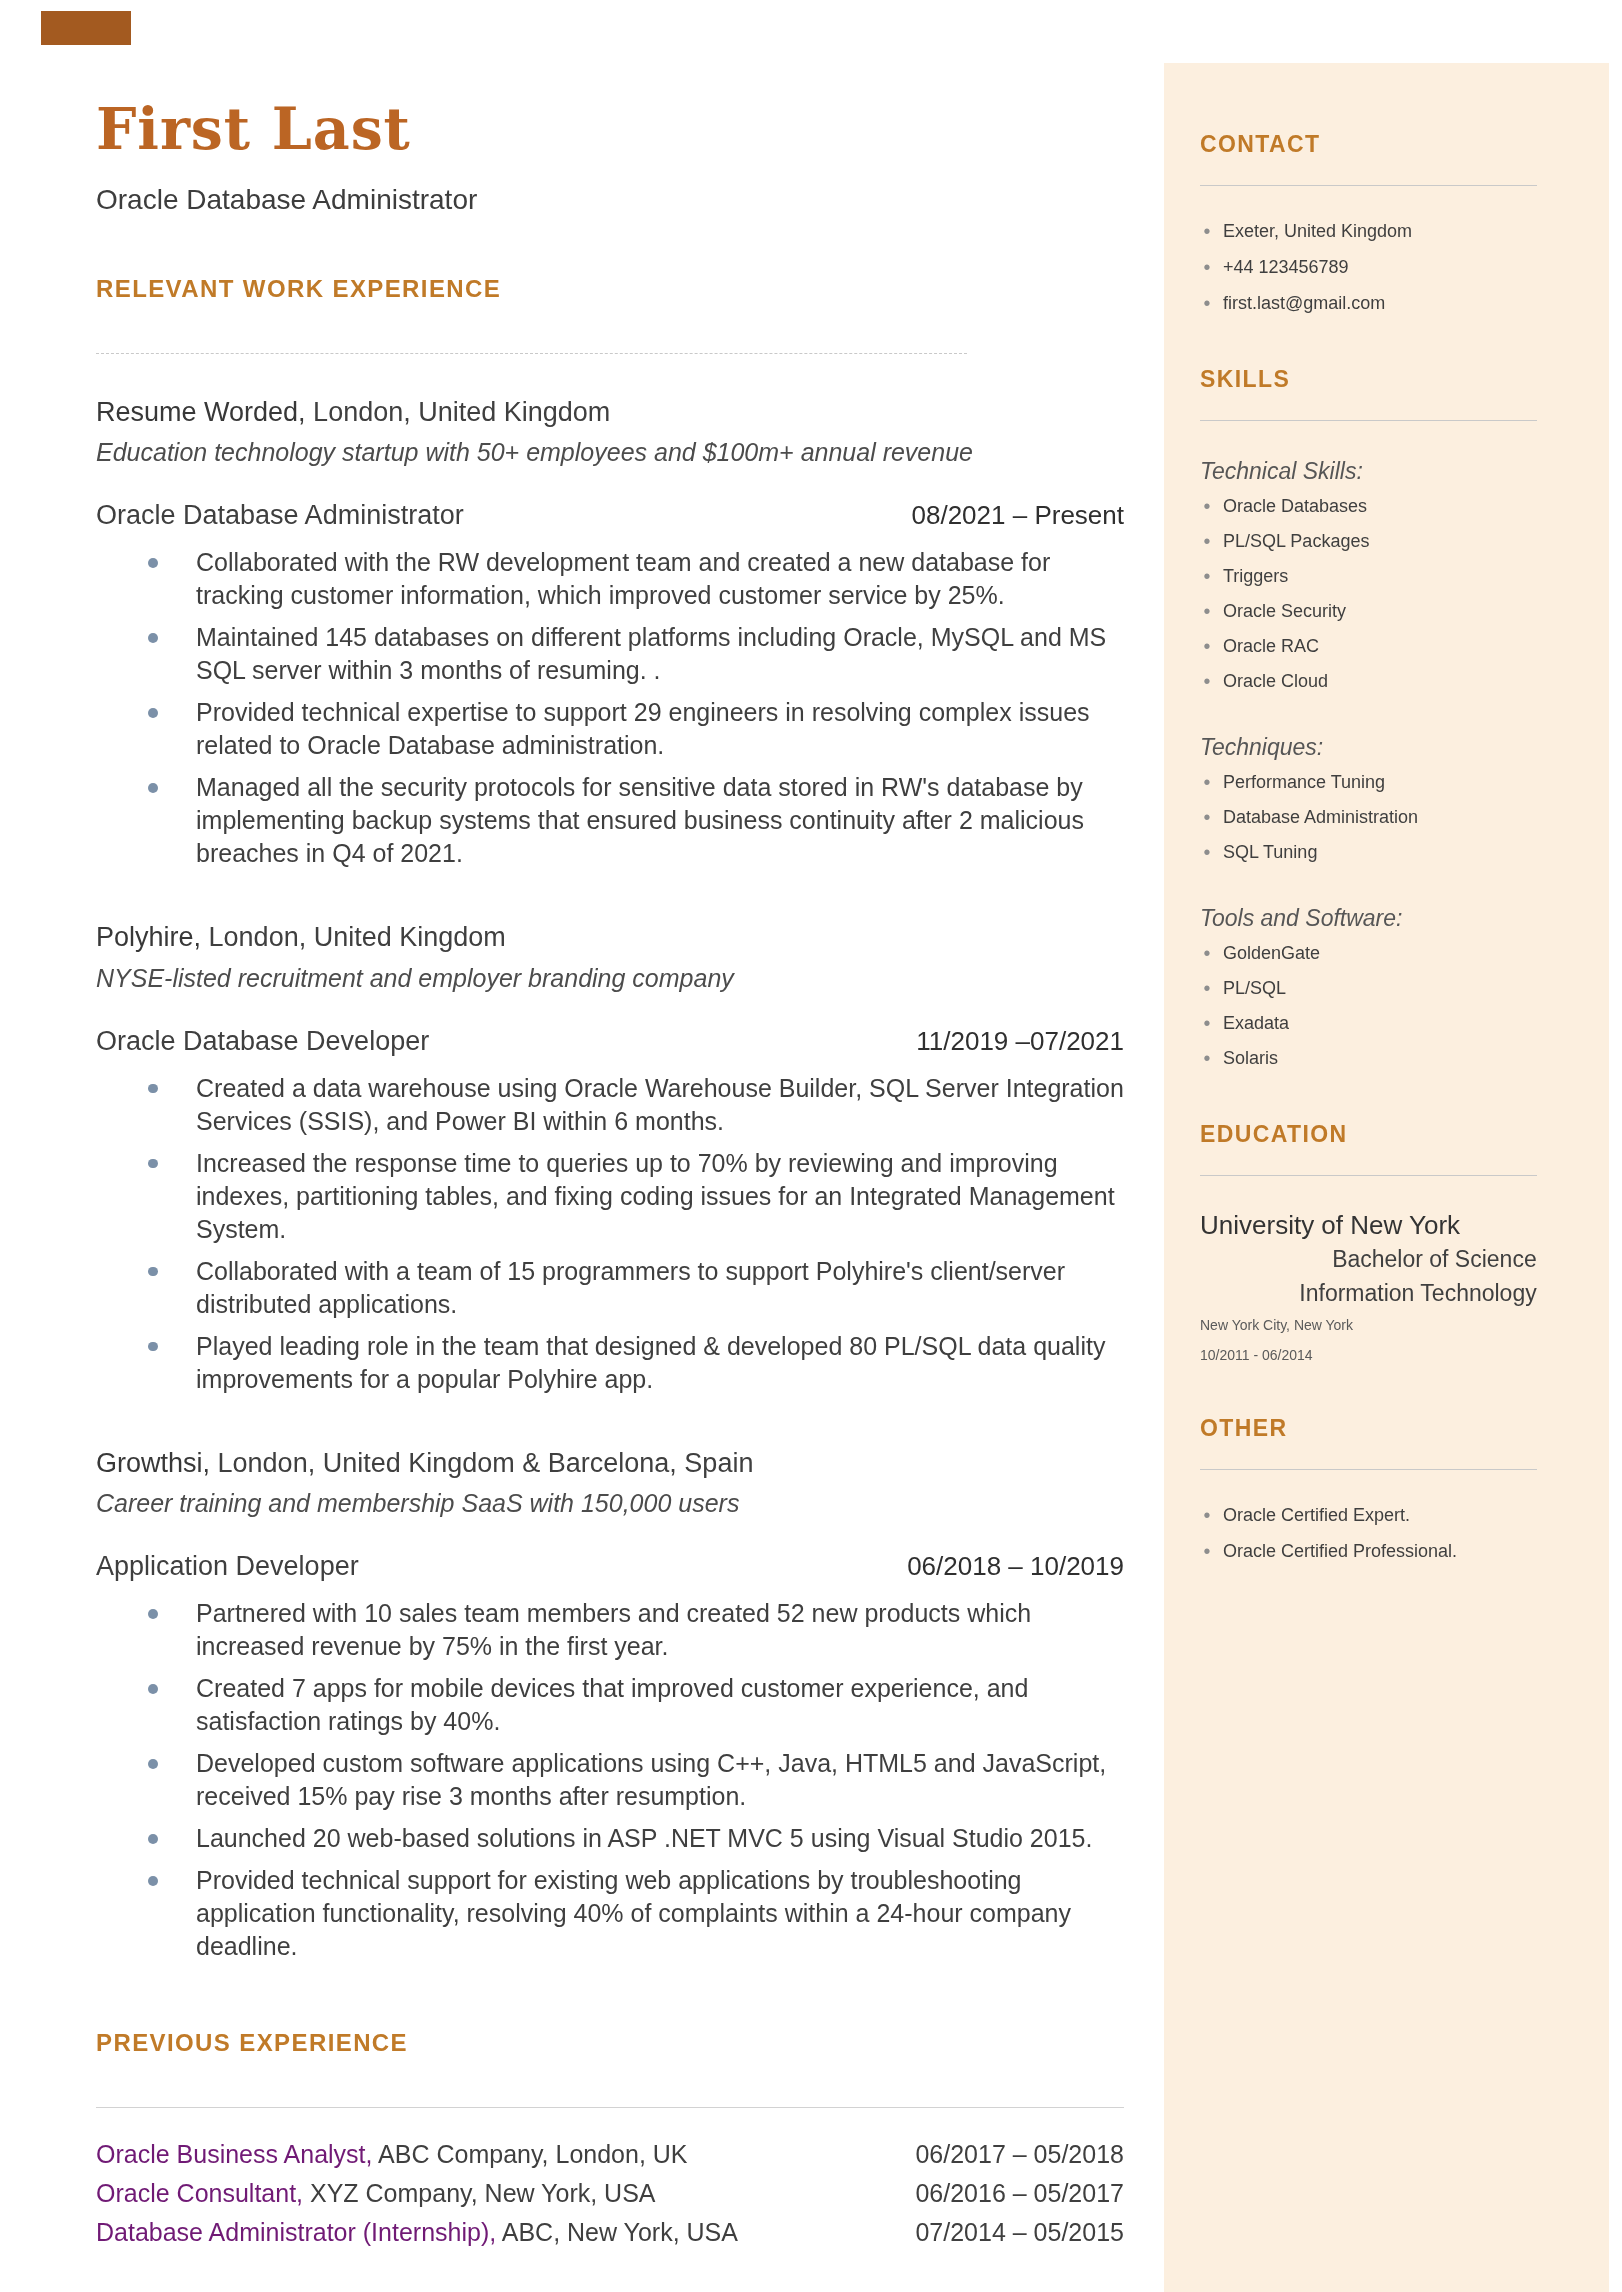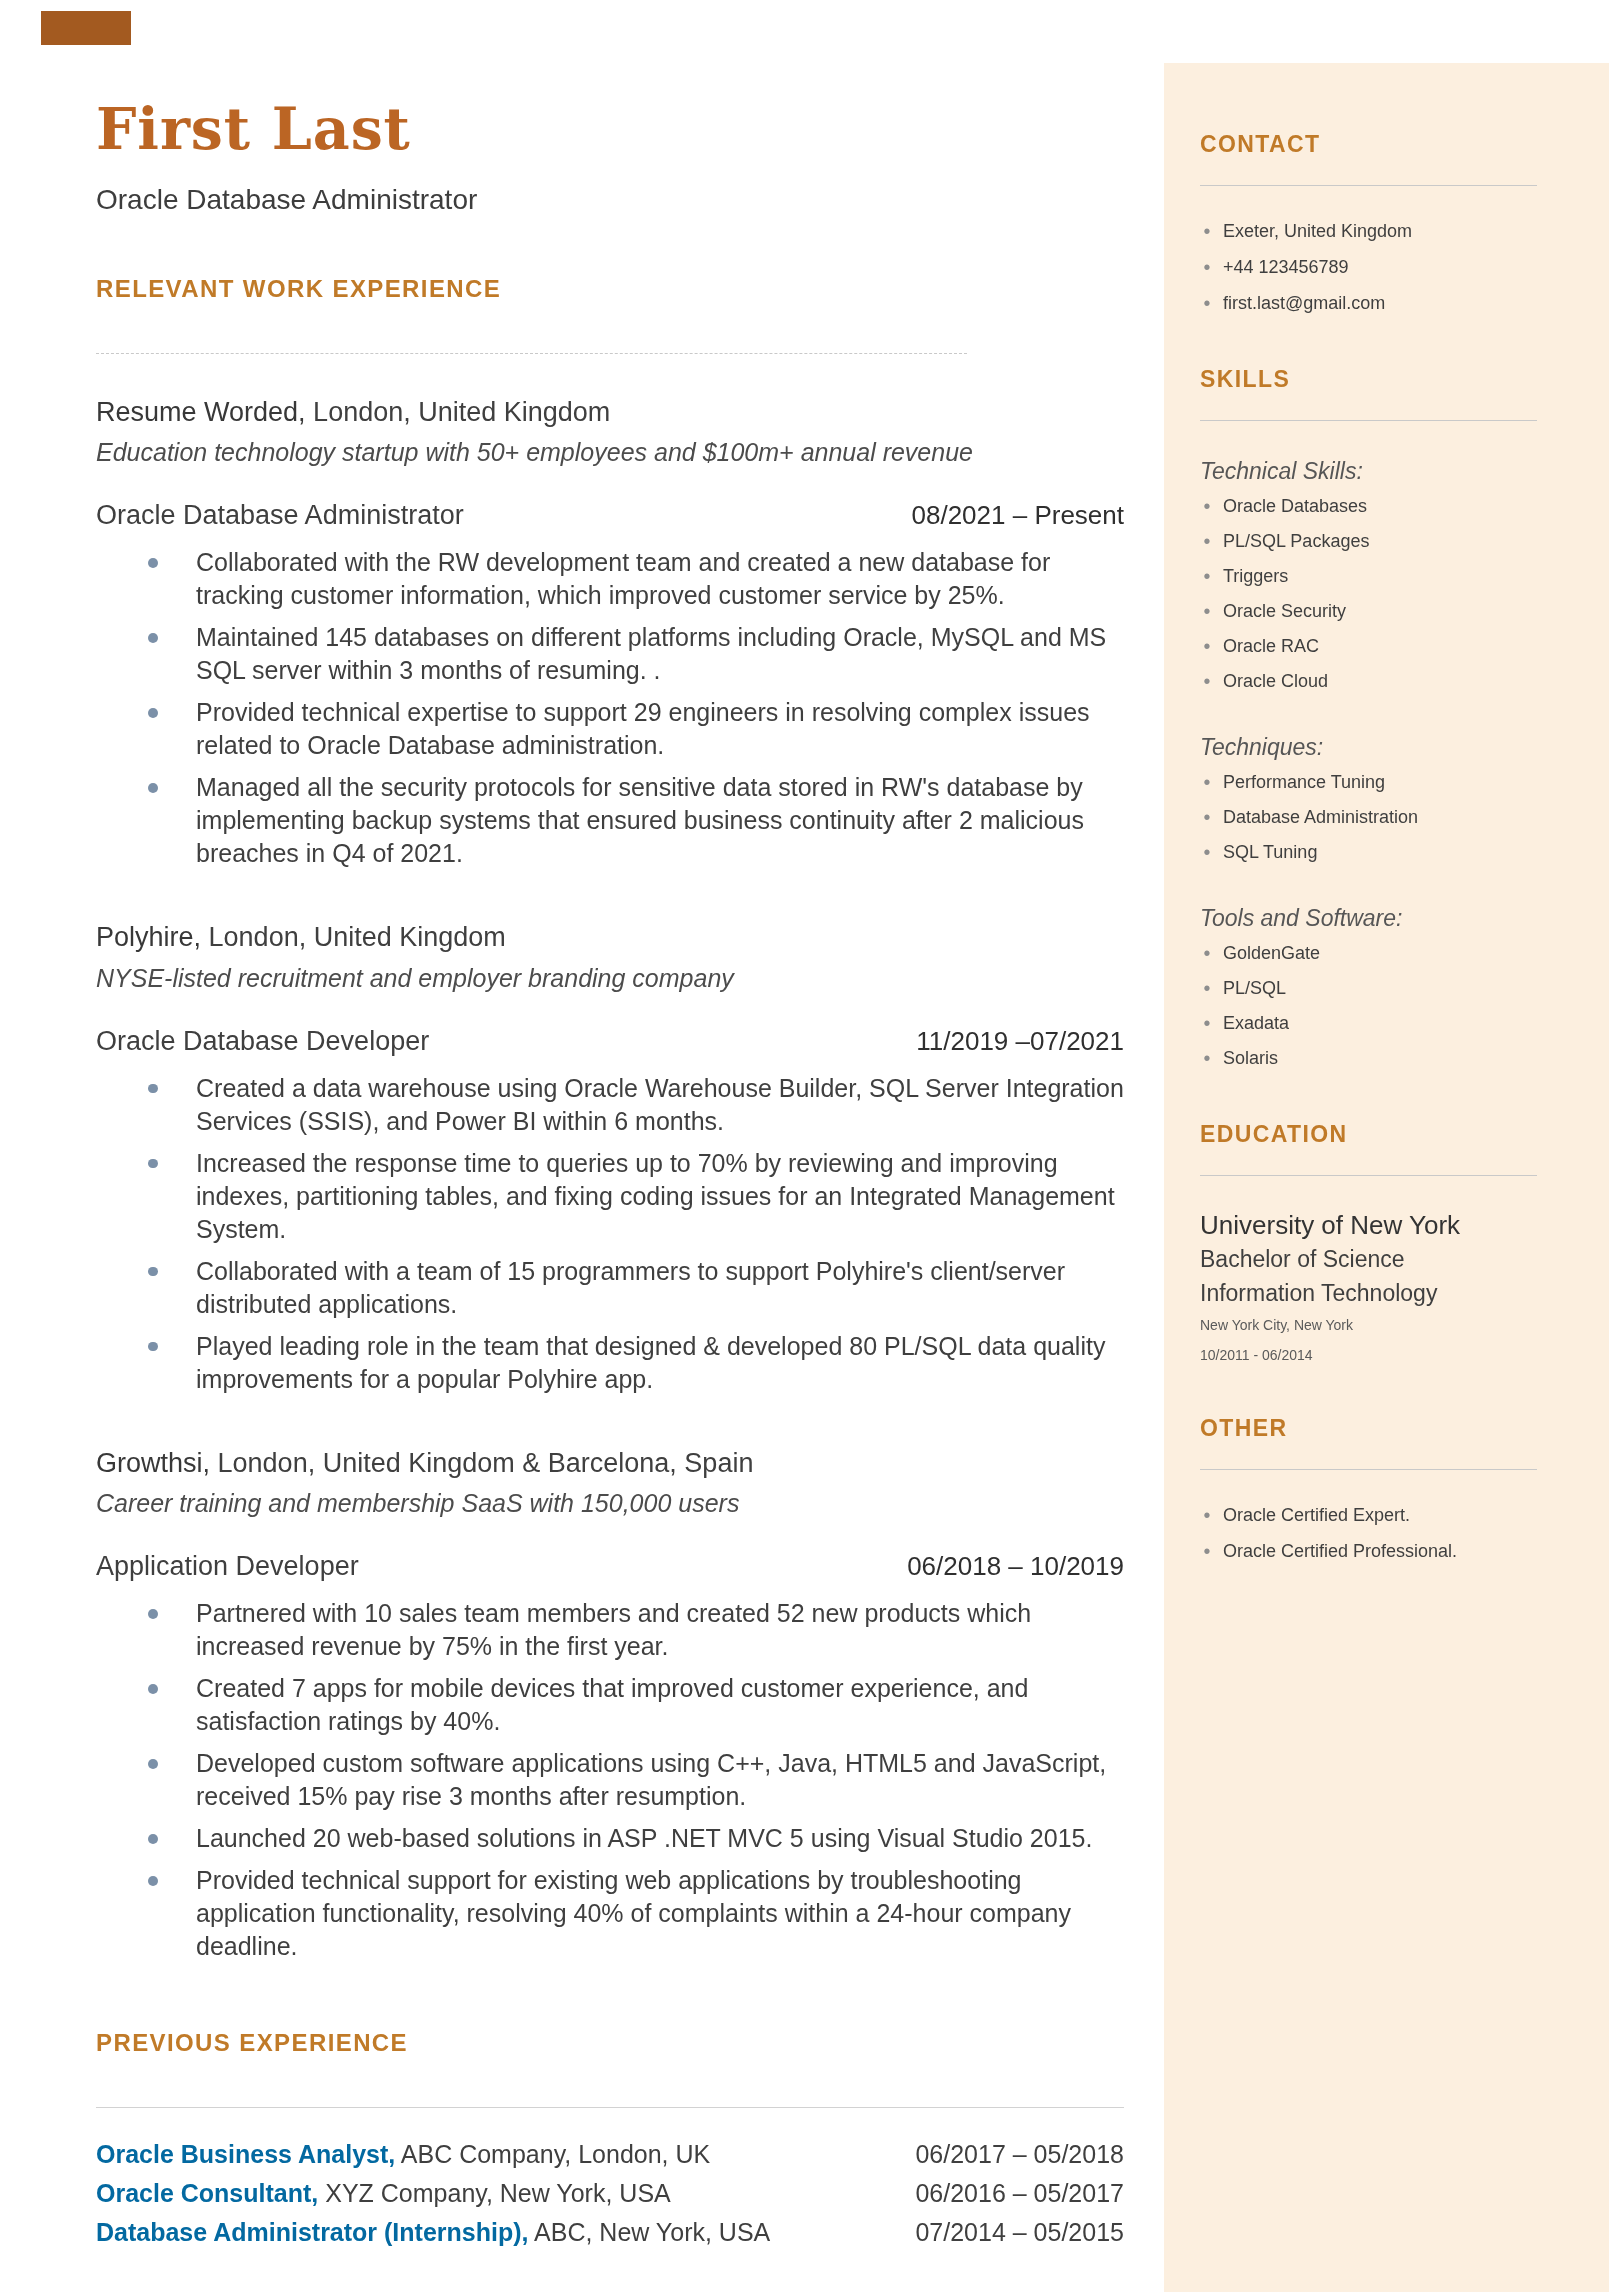--- a/index.html
+++ b/index.html
@@ -91,21 +91,21 @@
     content:"";
     position:absolute; left:52px; top:11.6px;
     width:9.9px; height:9.9px; border-radius:50%;
     background:var(--bullet);
   }
   .prev-rows{margin-top:27px;}
   .prev-row{
     display:flex; justify-content:space-between;
     font-size:25px; line-height:39px;
   }
-  .prev-role{font-weight:700; color:#0369a1;}
+  .prev-role{font-weight:400; color:#701a75;}
   .prev-dates{white-space:nowrap;}
   
   .sidebar{
     position:absolute; left:1164px; right:14.3px; top:63px; bottom:0;
     background:var(--sidebar-bg);
     padding:68px 72px 36px 36px;
   }
   .side-section{margin-bottom:45px;}
   .side-heading{
     margin:0;
@@ -134,21 +134,21 @@
   .skill-group{margin-top:30px;}
   .skill-group:first-of-type{margin-top:32px;}
   .group-label{
     font-size:23px; line-height:36px;
     font-style:italic; color:#565656;
   }
   .skill-group ul.side-list{margin-top:0;}
   .skill-group ul.side-list li{line-height:35px;}
   .edu-block{margin-top:32px;}
   .edu-school{font-size:26px; line-height:34px; color:#333;}
-  .edu-degree,.edu-field{font-size:23px; line-height:34px;}
+  .edu-degree,.edu-field{font-size:23px; line-height:34px;text-align:right;}
   .edu-meta{font-size:14px; line-height:30px; color:#5a5a5a;}
 </style>
 </head>
 <body>
 
 <div class="corner-mark"></div>
 
 <main class="main">
   <h1 class="person-name">First Last</h1>
   <div class="person-title">Oracle Database Administrator</div>

